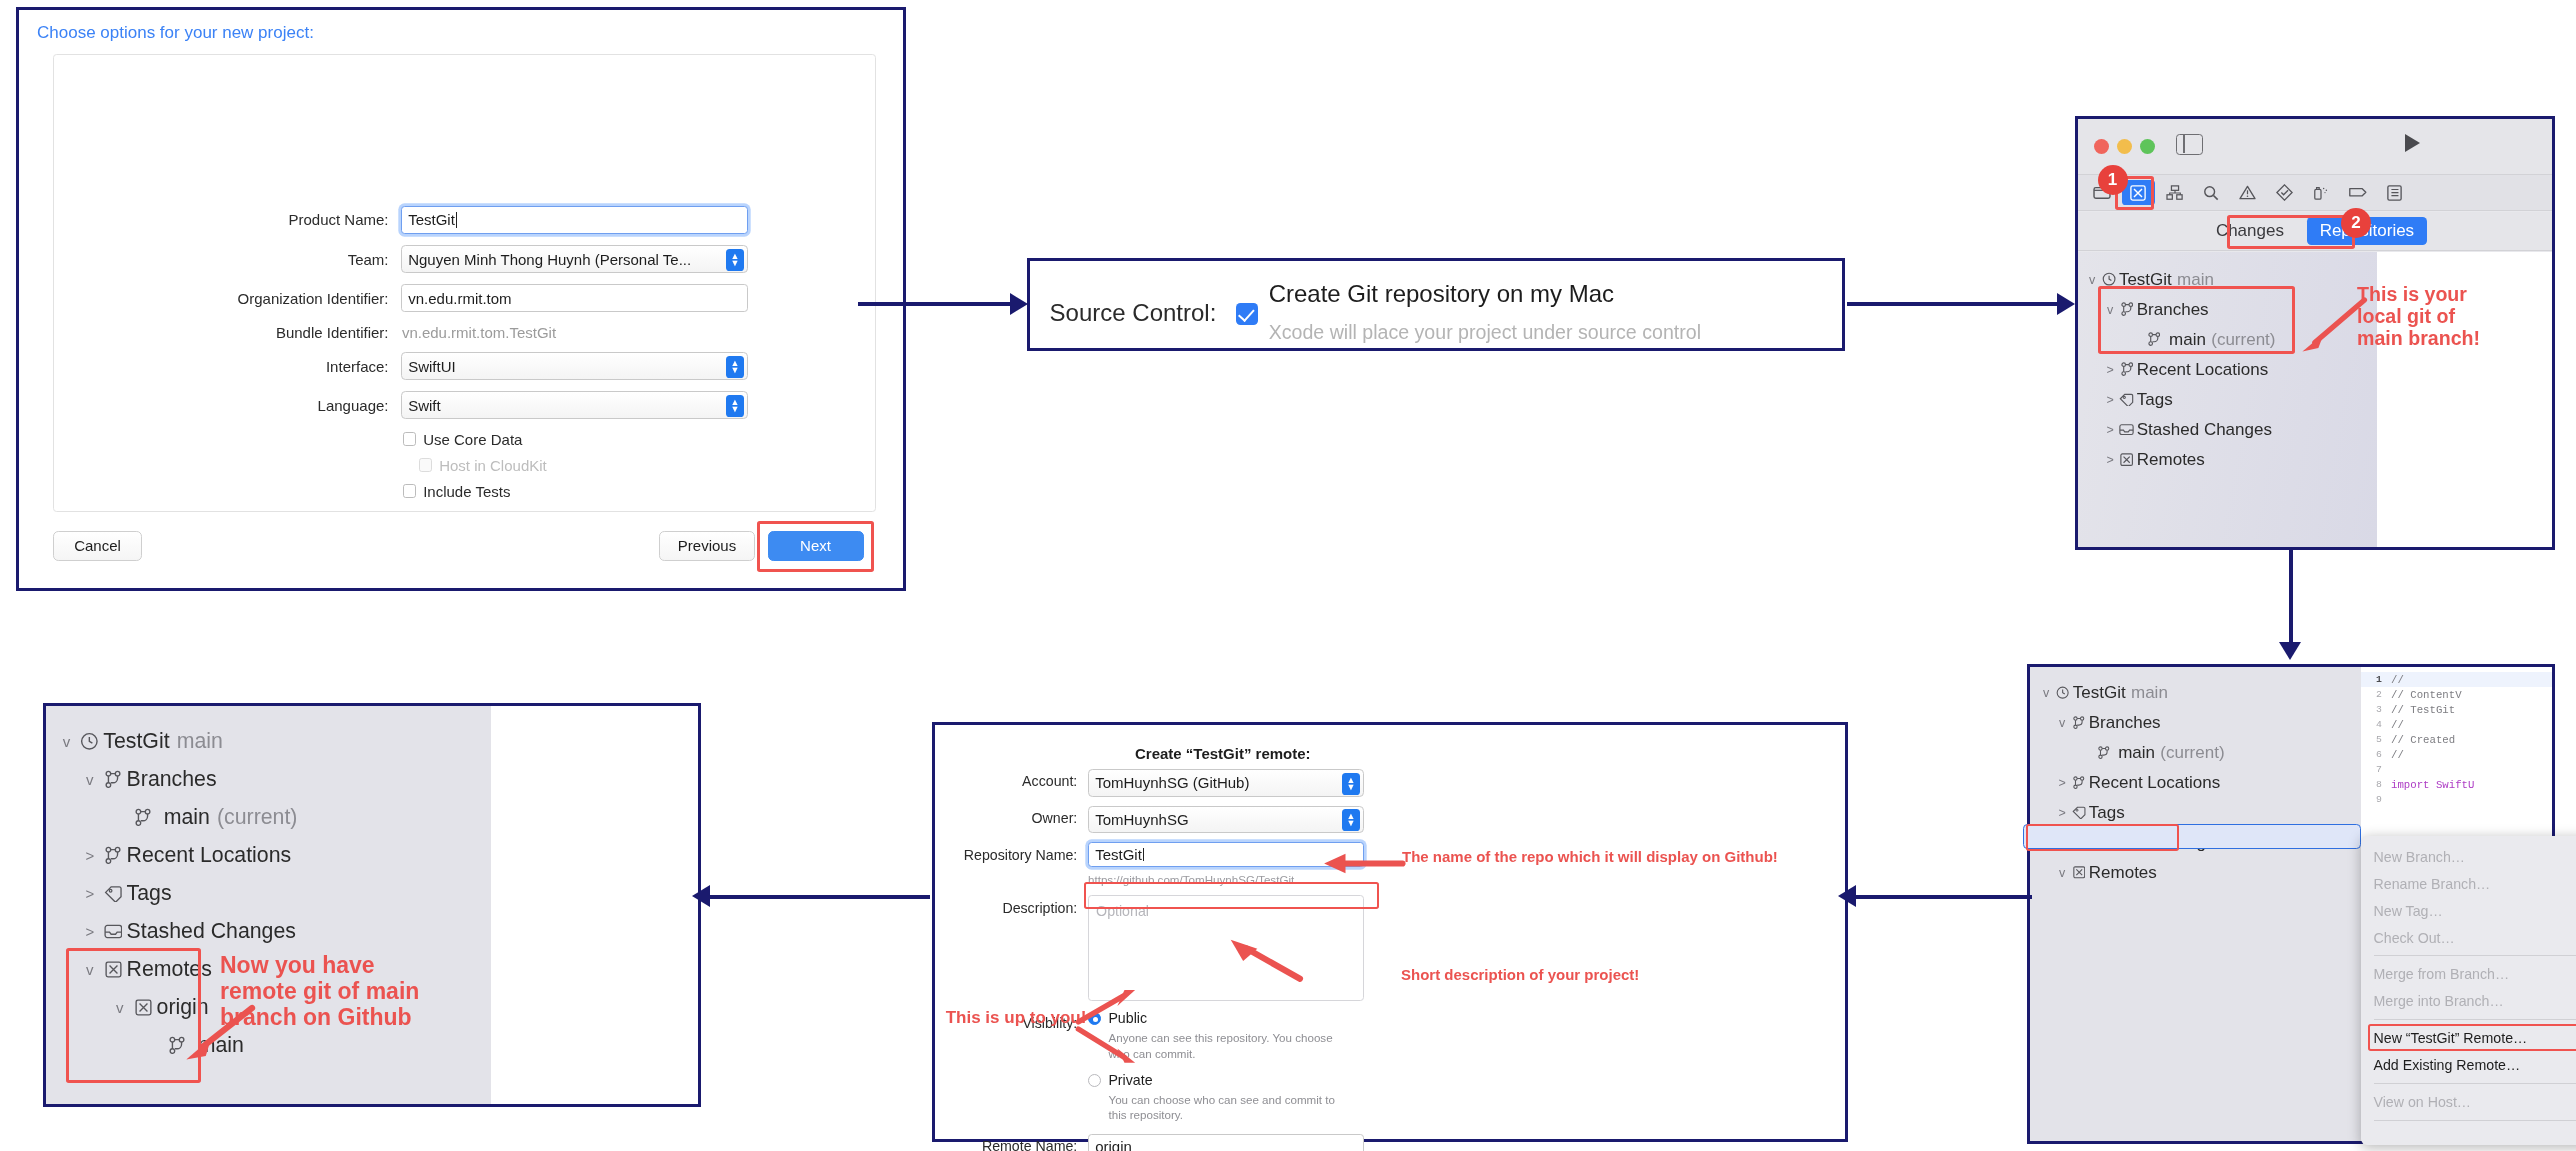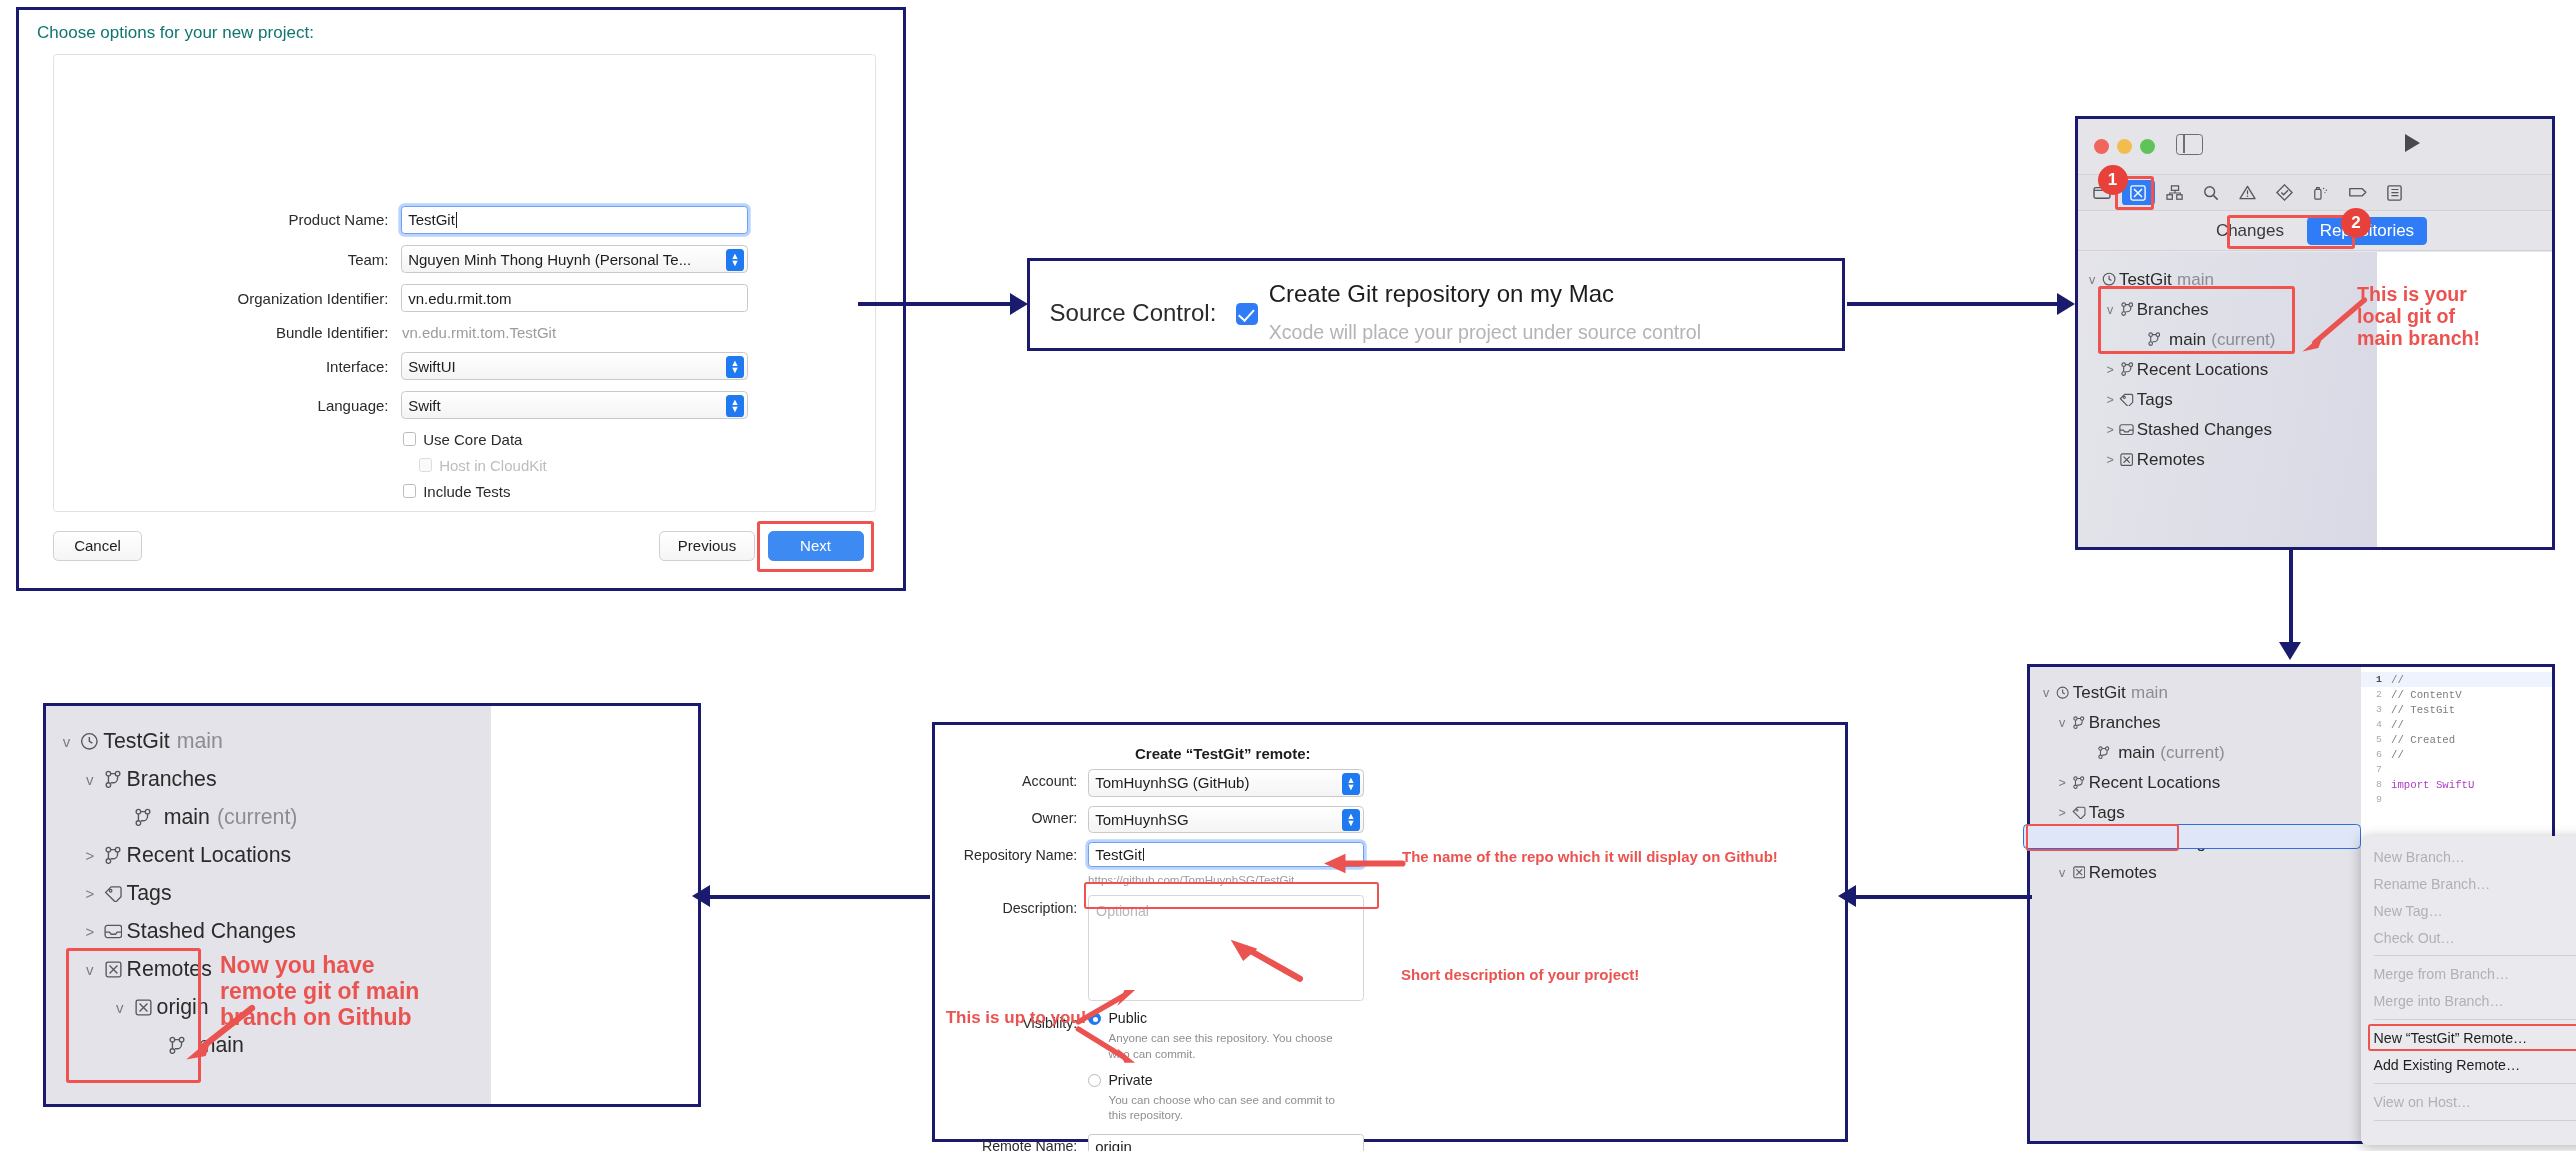--- a/index.html
+++ b/index.html
@@ -9,21 +9,21 @@
     background:#ffffff;
     font-family:"Liberation Sans", sans-serif;
     position:relative;
     overflow:hidden;
     -webkit-font-smoothing:antialiased;
   }
   .panel { position:absolute; border:3.6px solid #1a1a6e; background:#ffffff; }
 
   
   #panel-new-project { left:16px; top:7.1px; width:890px; height:584px; }
-  .np-title { position:absolute; left:18px; top:12.5px; font-size:17px; color:#0f766e; }
+  .np-title { position:absolute; left:18px; top:12.5px; font-size:17px; color:#3b82f6; }
   .np-box { position:absolute; left:34px; top:44px; right:27px; bottom:76px;
             border:0.9px solid #e2e2e2; border-radius:3.6px; background:#fff; }
   .np-form { position:absolute; left:0; top:151px; width:100%; }
   .fr { display:flex; align-items:center; margin-bottom:11.6px; }
   .fr .lbl { width:347px; text-align:right; padding-right:12.5px;
              font-size:15px; color:#2b2b2b; white-space:nowrap; }
   .ctl { width:347px; }
   .txtfield { height:27.6px; border:0.9px solid #c9c9c9; border-radius:3.6px; background:#fff;
               display:flex; align-items:center; padding:0 6.2px; font-size:15px; color:#1d1d1d; }
   .txtfield.focus { border:1.8px solid #6f9ff0; box-shadow:0 0 0 2.7px rgba(100,160,250,.45); }

